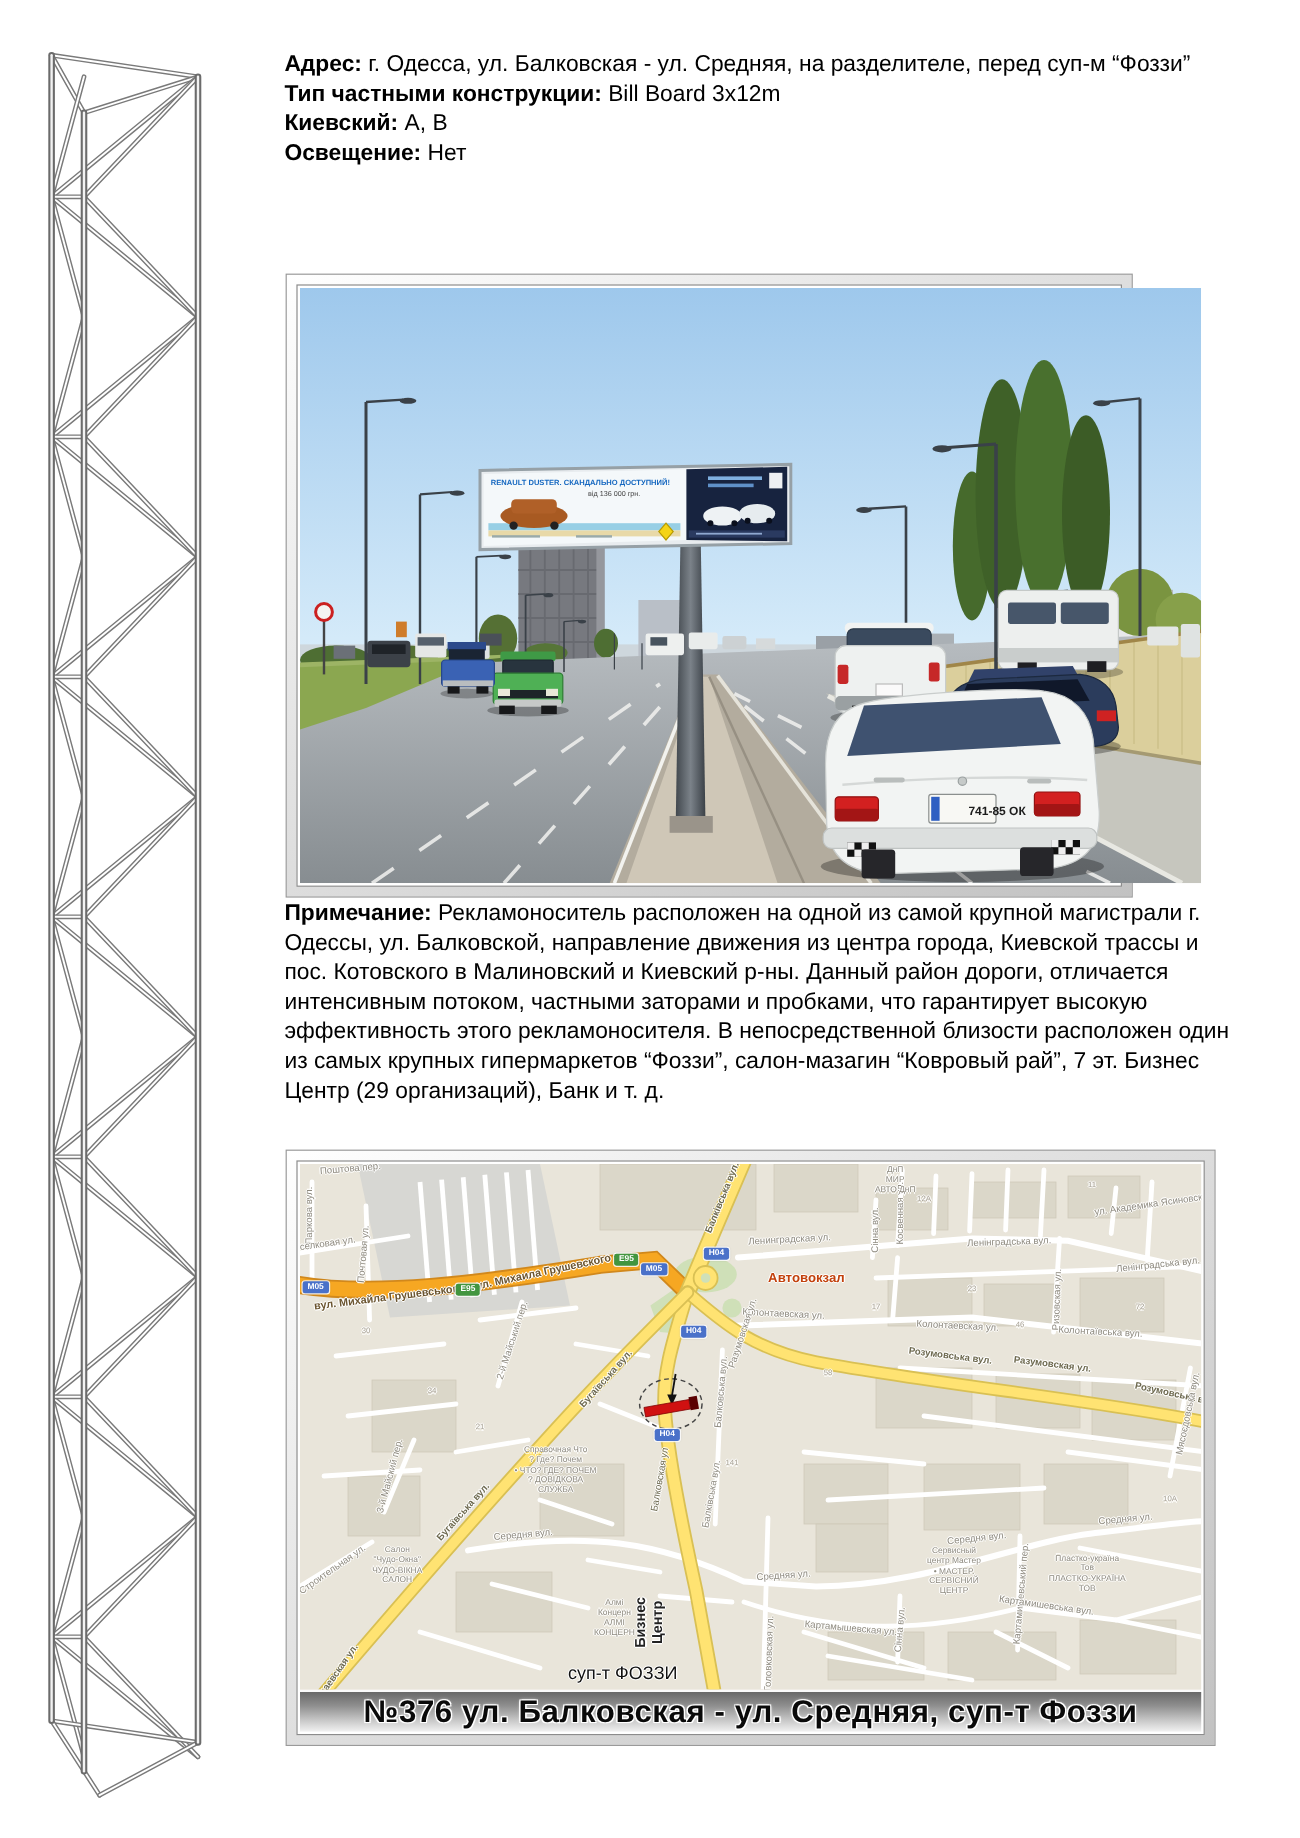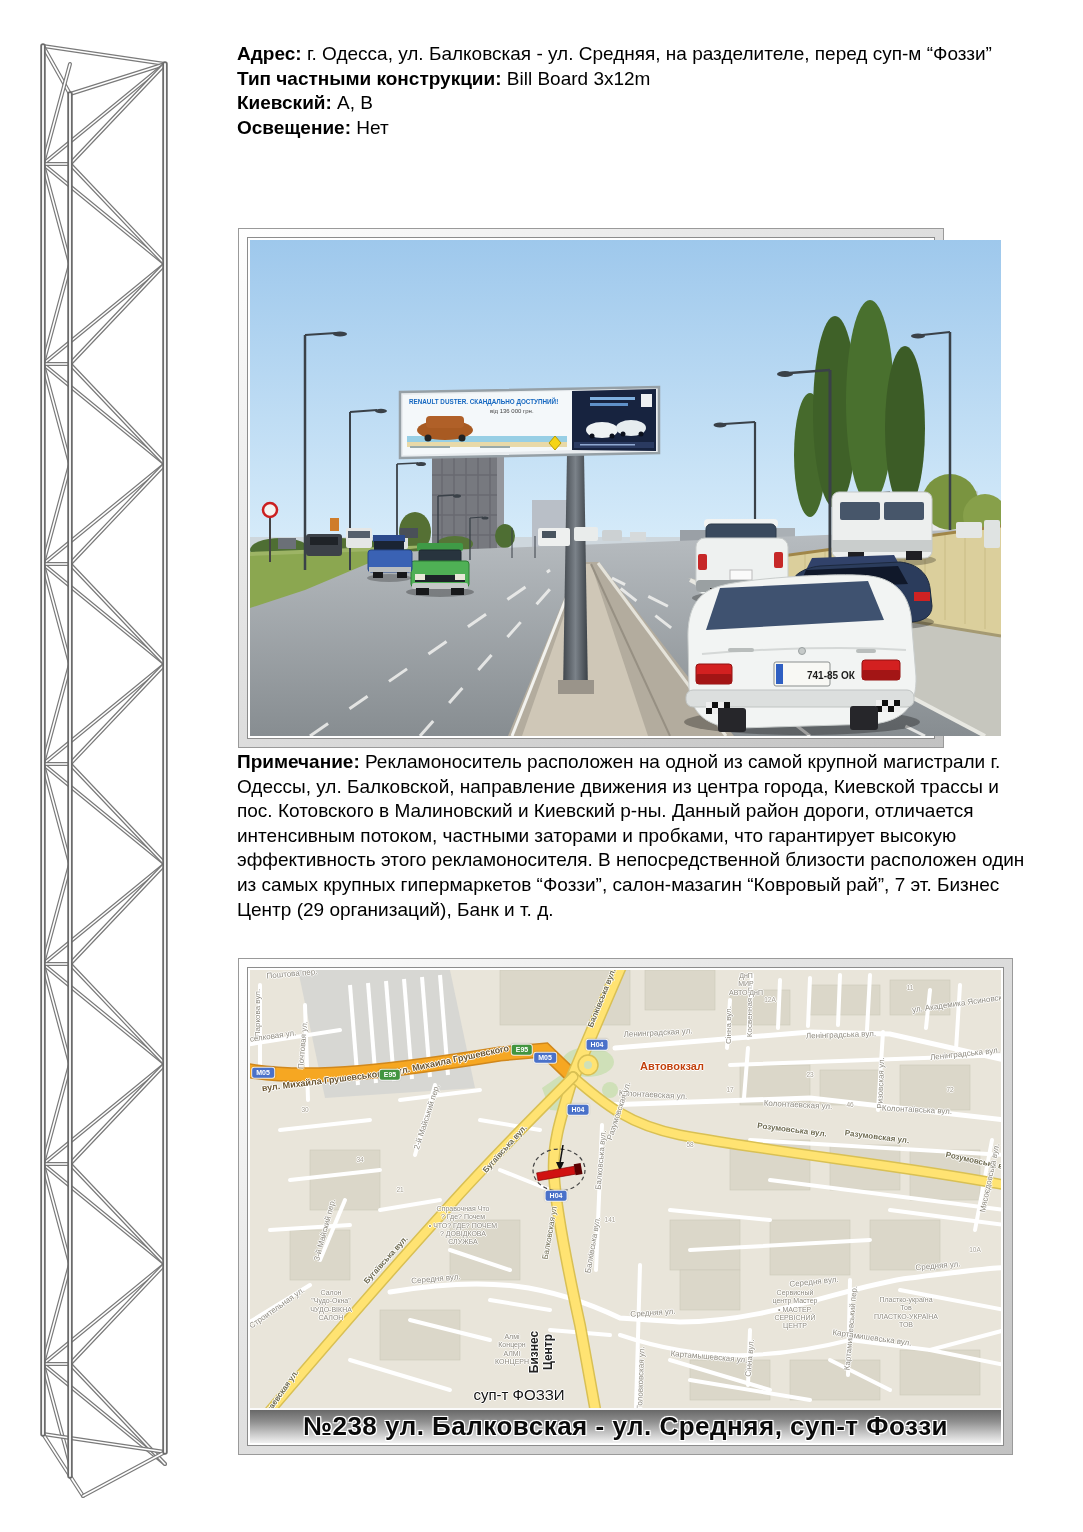--- a/index.html
+++ b/index.html
@@ -619,15 +619,15 @@
           <div class="map-label" style="left: 110px; top: 190px; font-size: 6.5px; color: rgb(168, 162, 149); font-weight: 400; transform: translate(-50%, -50%) rotate(0deg);">34</div>
           <div class="badge" style="left: 13px; top: 103px; background: rgb(74, 113, 201);">М05</div>
           <div class="badge" style="left: 140px; top: 105px; background: rgb(66, 149, 63);">Е95</div>
           <div class="badge" style="left: 272px; top: 80px; background: rgb(66, 149, 63);">Е95</div>
           <div class="badge" style="left: 295px; top: 88px; background: rgb(74, 113, 201);">М05</div>
           <div class="badge" style="left: 347px; top: 75px; background: rgb(74, 113, 201);">Н04</div>
           <div class="badge" style="left: 328px; top: 140px; background: rgb(74, 113, 201);">Н04</div>
           <div class="badge" style="left: 306px; top: 226px; background: rgb(74, 113, 201);">Н04</div>
         </div>
   </div>
-  <div id="map-caption">№238 ул. Балковская - ул. Средняя, суп-т Фоззи</div>
+  <div id="map-caption">№376 ул. Балковская - ул. Средняя, суп-т Фоззи</div>
  </div>
 </div>
 
 </body></html>

